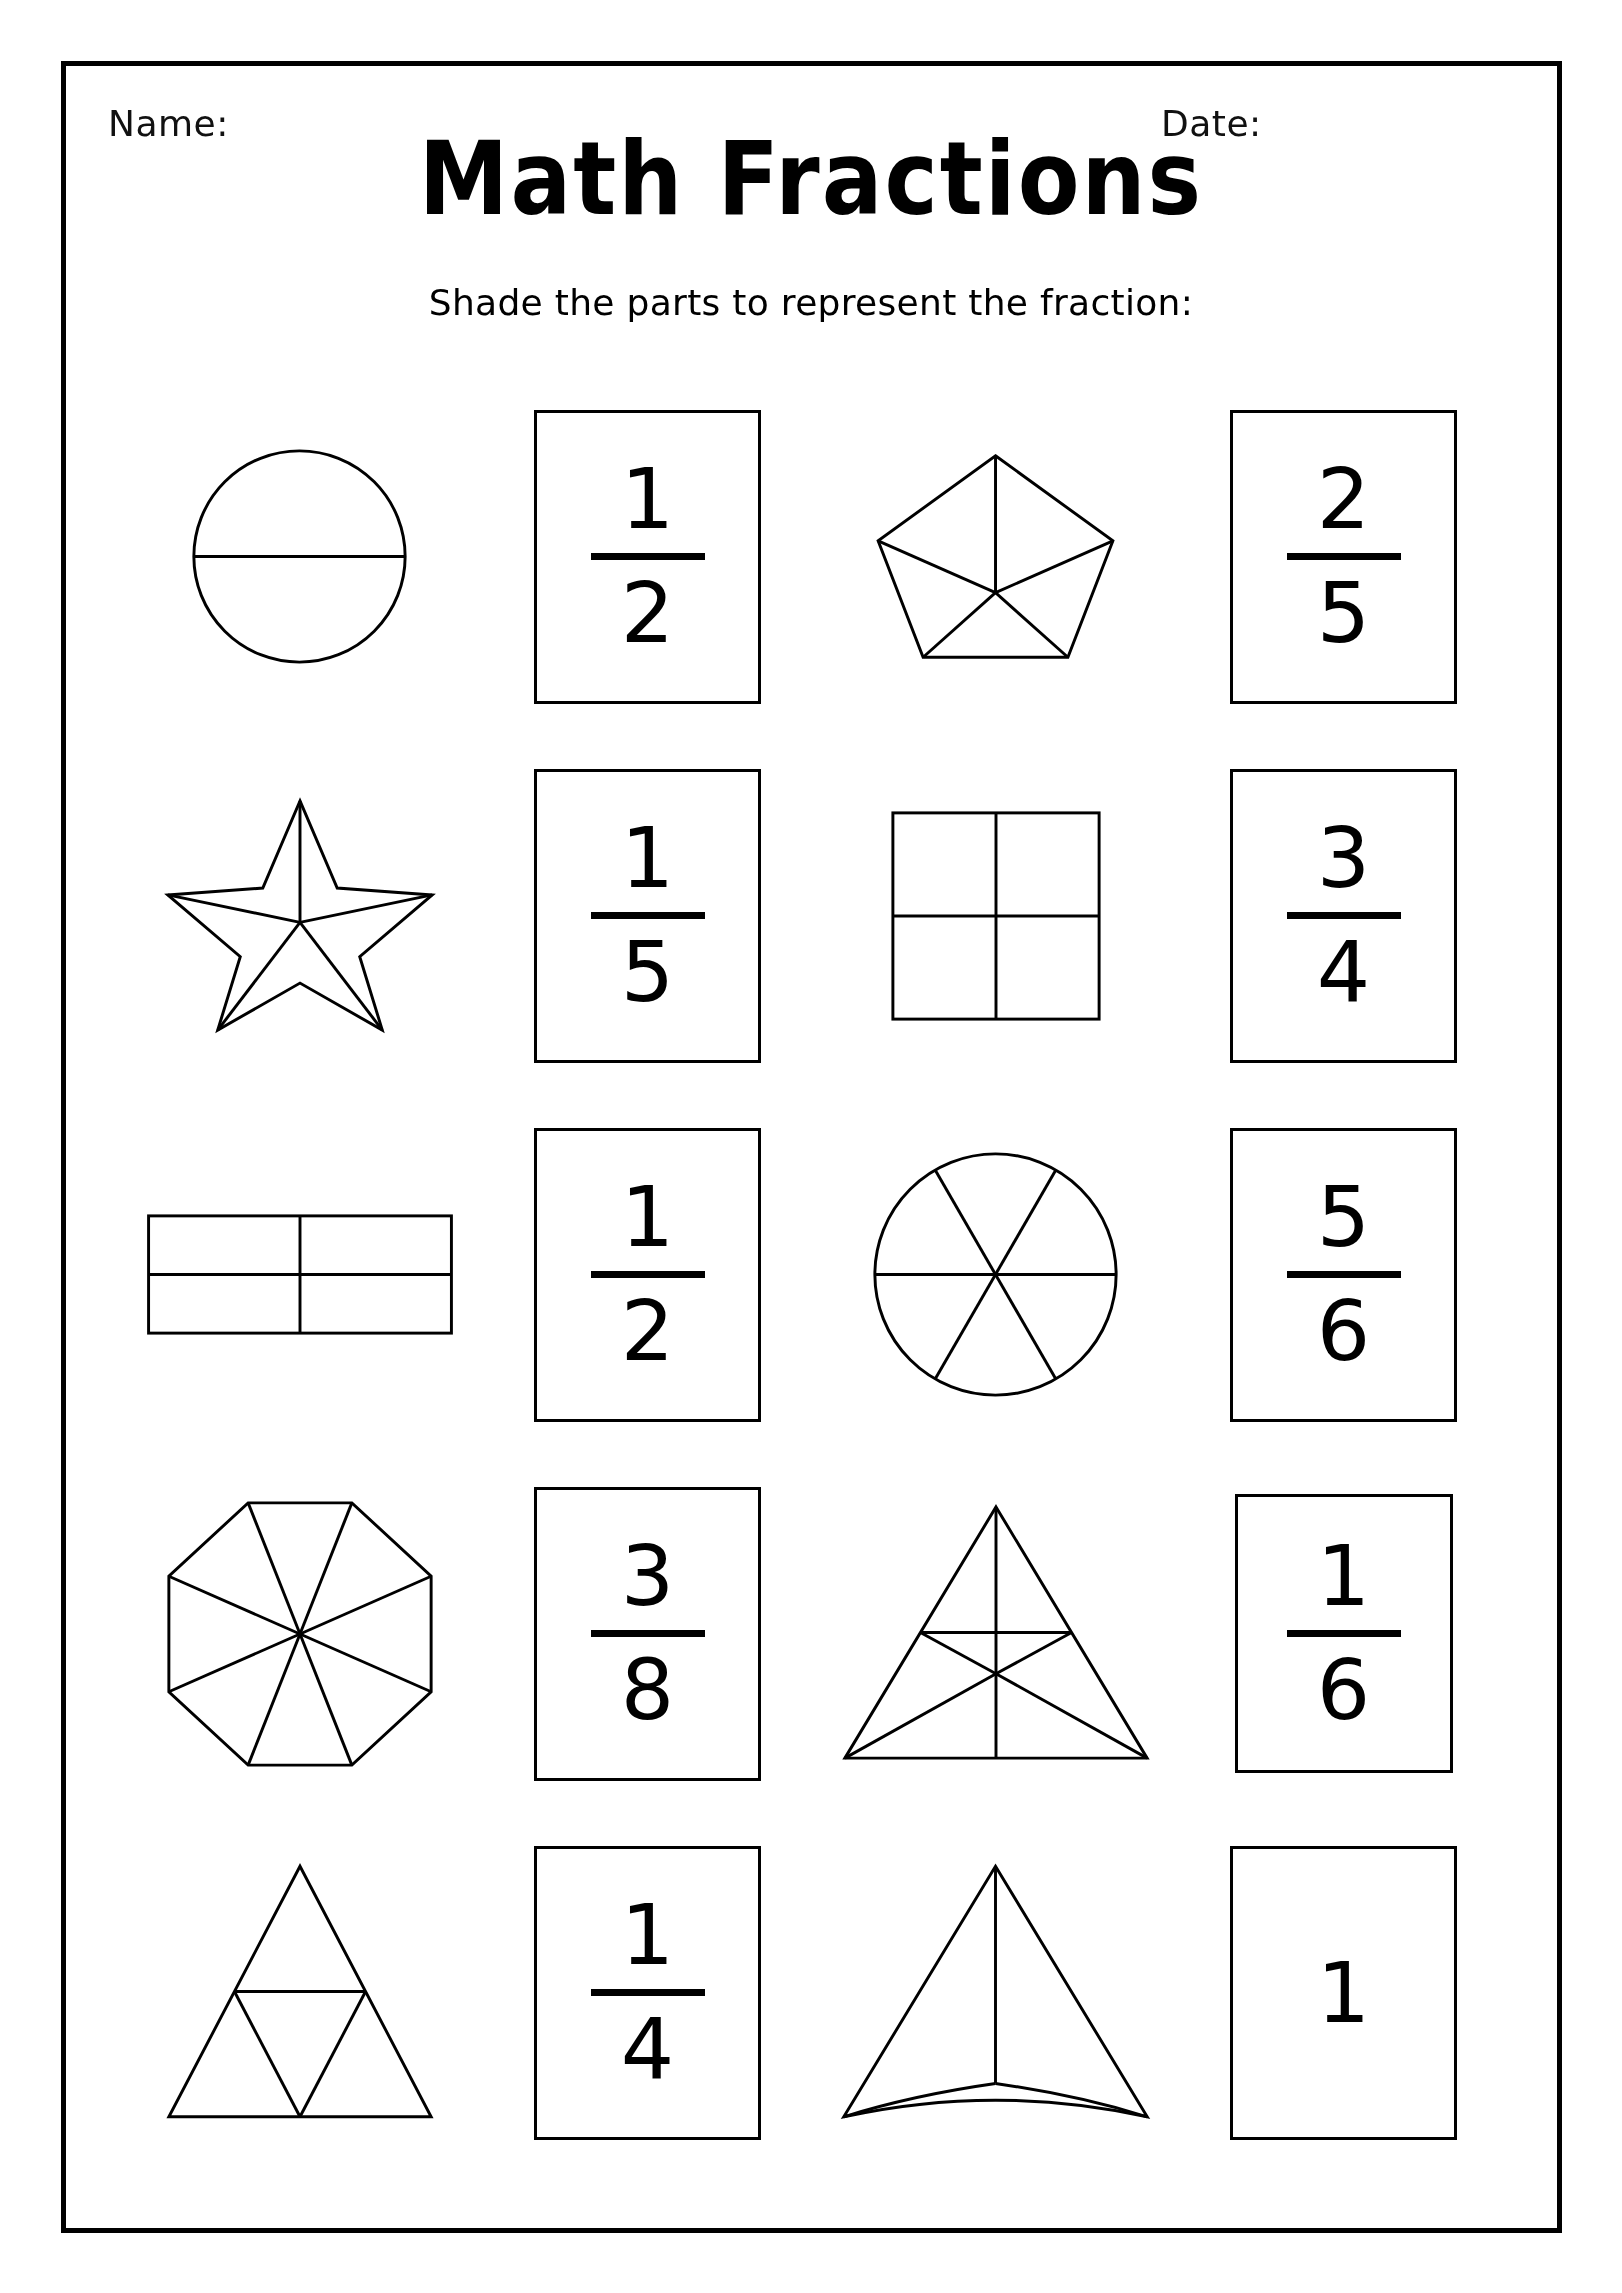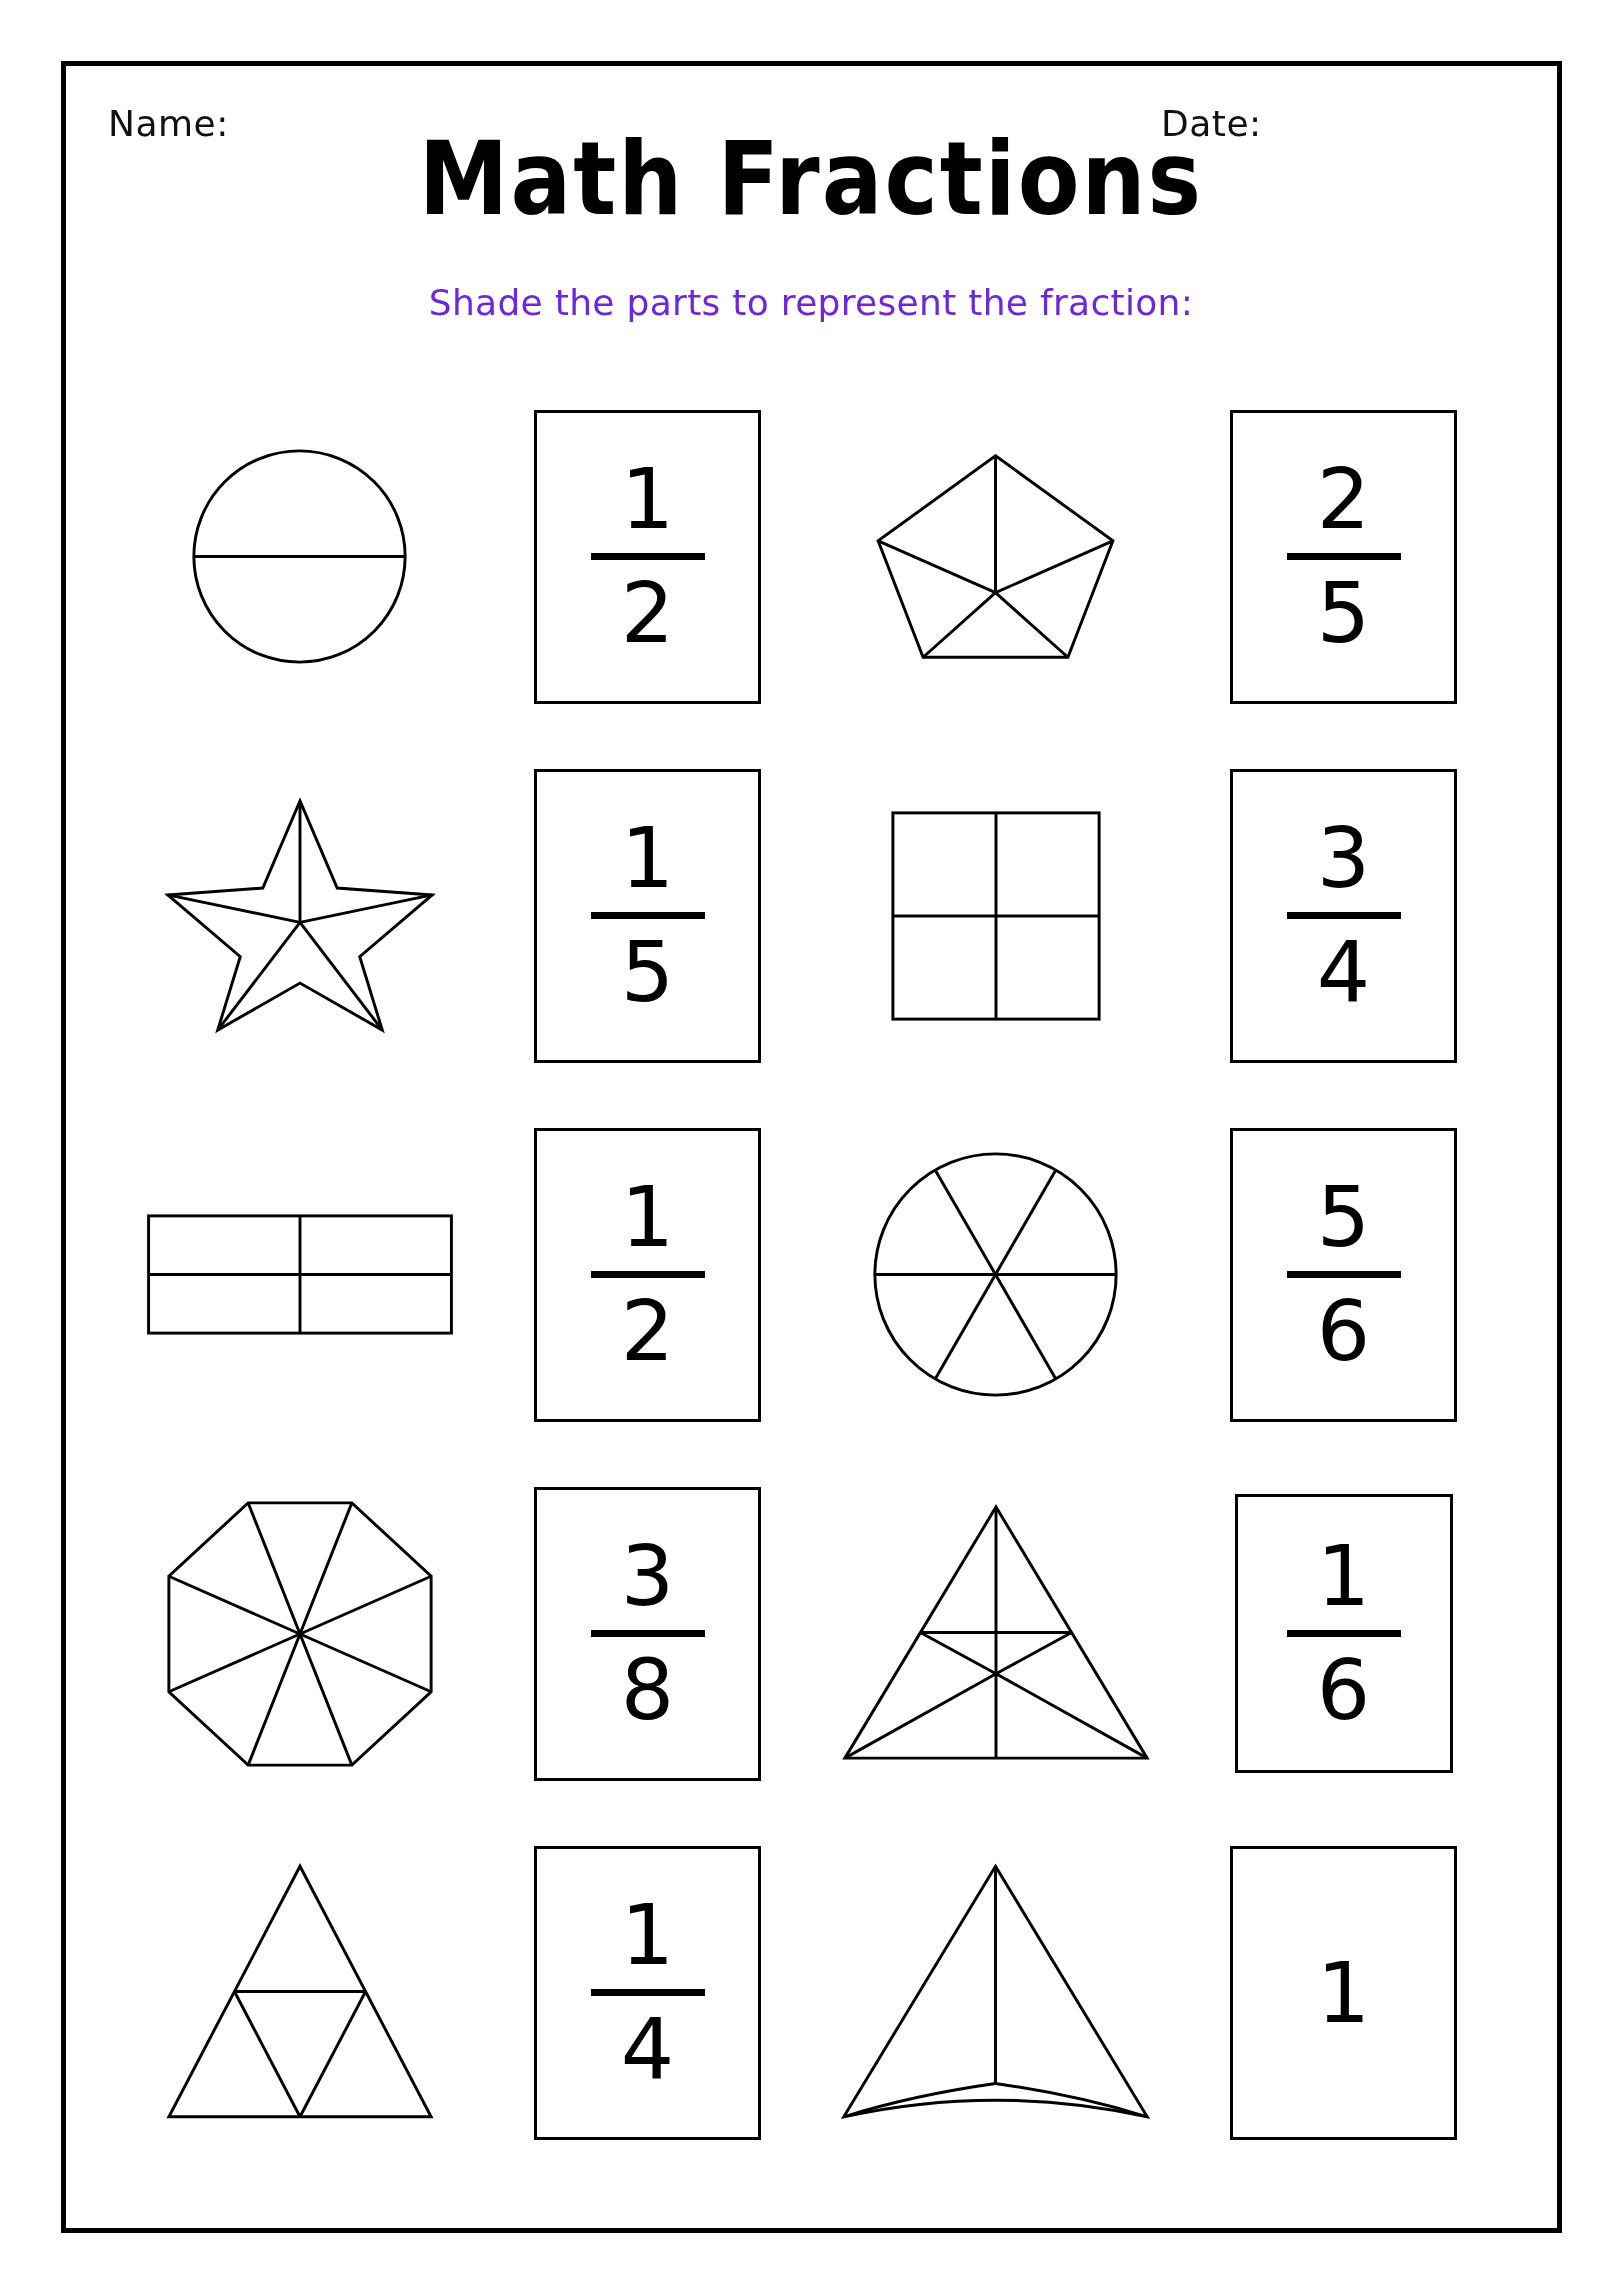--- a/index.html
+++ b/index.html
@@ -63,21 +63,21 @@
     transform: scaleY(1.12);
     transform-origin: top center;
   }
   .instruction {
     position: absolute;
     left: 0;
     right: 0;
     top: 282px;
     text-align: center;
     font-size: 36px;
-    color: #6d28d9;
+    color: #000000;
     letter-spacing: 0.3px;
     font-family: "DejaVu Sans", sans-serif;
   }
 
   
   .grid {
     position: absolute;
     left: 118px;
     top: 377px;
     width: 1392px;

